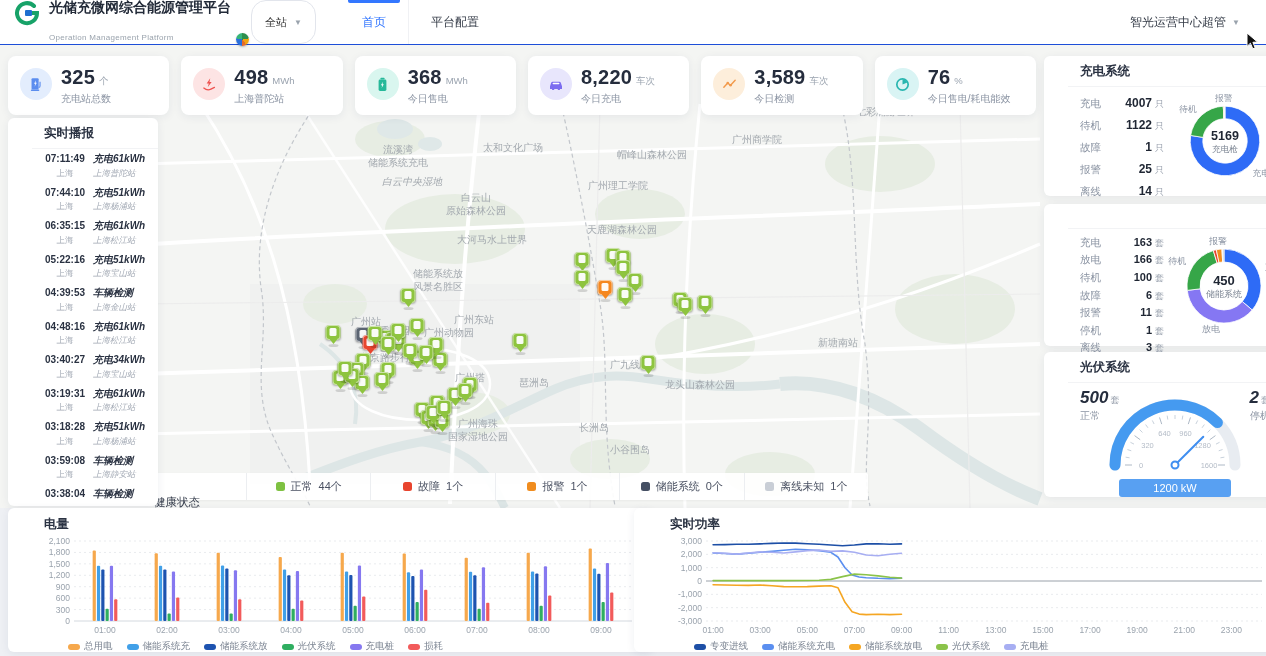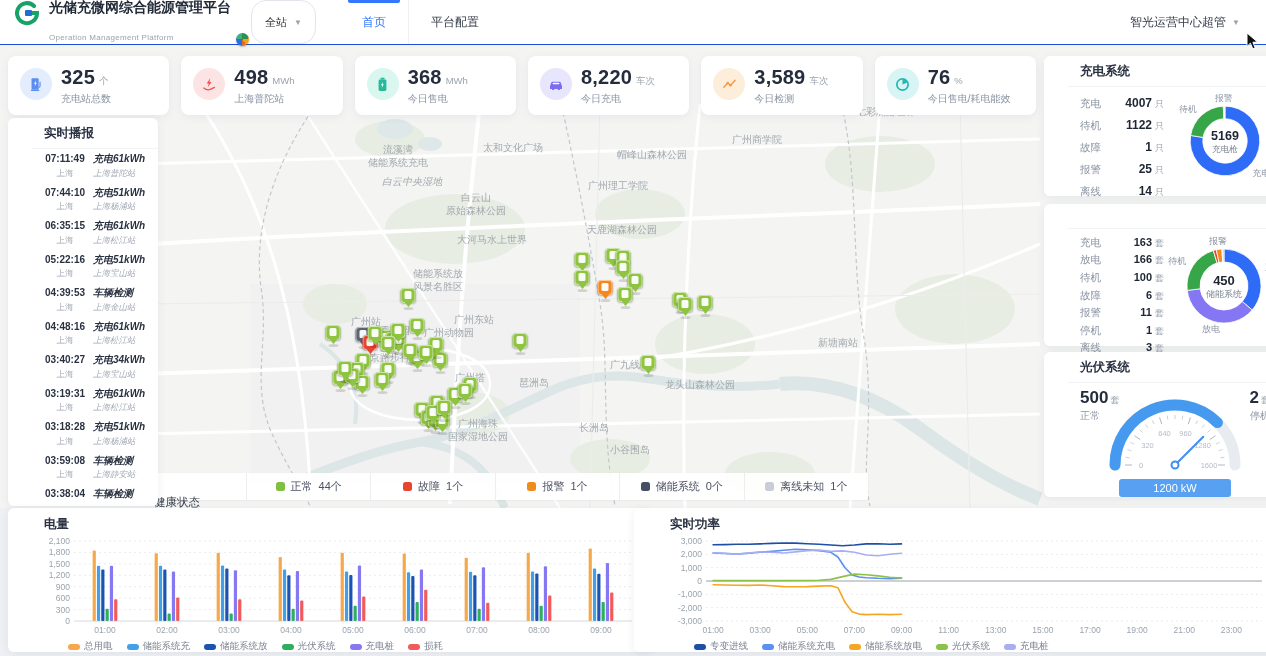--- a/index.html
+++ b/index.html
@@ -62,21 +62,21 @@
   .srow{display:flex;align-items:baseline;padding:3.5px 0;}
   .storage .srow{padding:1.8px 0;}
   .sl{font-size:10.5px;color:#8a93a2;width:32px;flex:0 0 auto;}
   .sv{margin-left:auto;font-size:12px;font-weight:700;color:#1f2633;}
   .storage .sv{font-size:11px;}
   .su{font-size:9px;color:#98a0ad;margin-left:3px;width:13px;flex:0 0 auto;}
   .panel-header-empty{height:24px;border-bottom:1px solid #f2f3f5;}
   .pv-body{position:relative;height:119px;}
   .pv-stat{position:absolute;top:5px;}
   .pv-stat.left{left:12px;} .pv-stat.right{right:12px;text-align:right;}
-  .pv-v{font-size:17px;font-weight:700;color:#252d3d;} .pv-u{font-size:9px;color:#98a0ad;margin-left:2px;}
+  .pv-v{font-size:17px;font-weight:700;color:#252d3d;font-style:italic;} .pv-u{font-size:9px;color:#98a0ad;margin-left:2px;}
   .pv-lab{font-size:10px;color:#8a93a2;margin-top:1px;}
   .gauge-wrap{position:absolute;left:50%;top:2px;transform:translateX(-50%);}
   .gauge-badge{position:absolute;left:50%;bottom:5px;transform:translateX(-50%);width:112px;text-align:center;background:#58a0f2;color:#fff;font-size:11px;padding:3px 0;border-radius:3px;z-index:2;}
 
   
   .chart-card .panel-title{border-bottom:none;padding:8px 12px 2px;}
   .chart-legend{display:flex;gap:14px;padding-left:36px;margin-top:-1px;}
   .leg{display:flex;align-items:center;gap:4px;cursor:pointer;}
   .leg i{width:12px;height:6px;border-radius:3px;display:block;}
   .leg em{font-style:normal;font-size:9.5px;color:#7b8492;white-space:nowrap;}

